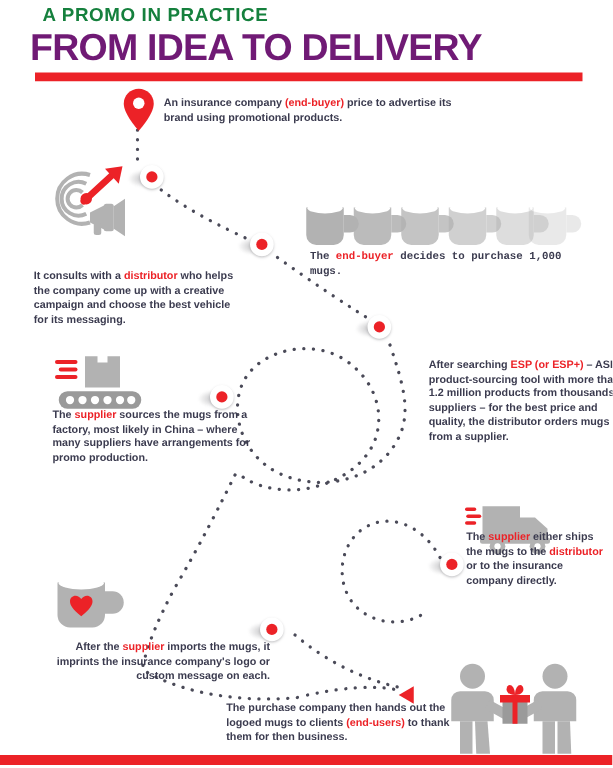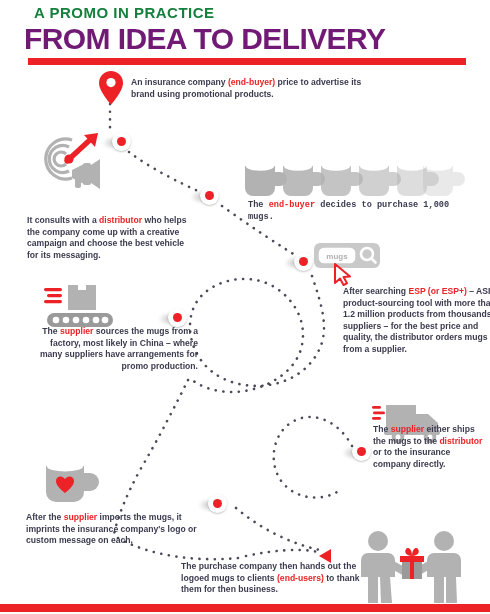--- a/index.html
+++ b/index.html
@@ -198,33 +198,20 @@
           <path d="M32,12 h5 a7,7 0 0 1 0,14 h-5 Z" fill="#b2b2b2"></path>
           <ellipse cx="17" cy="6.5" rx="14" ry="4.2" fill="#ffffff"></ellipse>
         </g>
       </g>
     </svg>
   </div>
   <div class="blurb" style="left:248px; top:200px; width:230px;font-family:Liberation Mono, monospace;">
     <span>The </span><span class="hl">end-buyer</span><span> decides to purchase 1,000 mugs.</span>
   </div>
 
-  <div class="icon-wrap" style="left:313px; top:242px;">
-    <svg width="72" height="44" viewBox="0 0 72 44">
-      <rect x="1" y="1" width="66" height="25" rx="6" fill="#c9c9c9"></rect>
-      <rect x="5" y="5" width="38" height="17" rx="6" fill="#ffffff" stroke="#c9c9c9" stroke-width="1.4"></rect>
-      <text x="24" y="17" font-family="Liberation Sans, sans-serif" font-size="8" font-weight="bold" fill="#b2b2b2" text-anchor="middle">mugs</text>
-      <g stroke="#ffffff" stroke-width="2.6" fill="none">
-        <circle cx="54" cy="12" r="6"></circle>
-        <path d="M58.5,16.5 L62.5,20.5" stroke-linecap="round"></path>
-      </g>
-
-      <path d="M22,22 L22,41 L27,36.5 L30.5,43 L34,41.3 L30.6,35 L37,34.5 Z" fill="#ffffff" stroke="#ec2227" stroke-width="2" stroke-linejoin="round"></path>
-    </svg>
-  </div>
   <div class="blurb" style="left:315px; top:286px; width:160px;margin-left:28px;">
     <span>After searching </span><span class="hl">ESP (or ESP+)</span><span> – ASI's product-sourcing tool with more than 1.2 million products from thousands of suppliers – for the best price and quality, the distributor orders mugs from a supplier.</span>
   </div>
 
   <div class="icon-wrap" style="left:44px; top:282px;">
     <svg width="76" height="48" viewBox="0 0 76 48">
       <g fill="#ec2227">
         <rect x="0" y="6" width="18" height="3.2" rx="1.6"></rect>
         <rect x="3" y="12" width="15" height="3.2" rx="1.6"></rect>
         <rect x="0" y="18" width="18" height="3.2" rx="1.6"></rect>
@@ -234,21 +221,21 @@
       <g fill="#ffffff">
         <circle cx="12" cy="38" r="3.3"></circle>
         <circle cx="22" cy="38" r="3.3"></circle>
         <circle cx="32" cy="38" r="3.3"></circle>
         <circle cx="42" cy="38" r="3.3"></circle>
         <circle cx="52" cy="38" r="3.3"></circle>
         <circle cx="61" cy="38" r="3.3"></circle>
       </g>
     </svg>
   </div>
-  <div class="blurb" style="left:30px; top:326px; width:168px;text-align:right;">
+  <div class="blurb" style="left:42px; top:326px; width:168px;">
     <span>The </span><span class="hl">supplier</span><span> sources the mugs from a factory, most likely in China – where many suppliers have arrangements for promo production.</span>
   </div>
 
   <div class="icon-wrap" style="left:372px; top:402px;">
     <svg width="78" height="44" viewBox="0 0 78 44">
       <g fill="#ec2227">
         <rect x="0" y="4" width="9" height="2.8" rx="1.4"></rect>
         <rect x="1" y="9.5" width="12" height="2.8" rx="1.4"></rect>
         <rect x="0" y="15" width="9" height="2.8" rx="1.4"></rect>
       </g>
@@ -268,21 +255,21 @@
   <div class="icon-wrap" style="left:44px; top:460px;">
     <svg width="58" height="48" viewBox="0 0 58 48">
       <path d="M2,6 h38 v26 a10,10 0 0 1 -10,10 h-18 a10,10 0 0 1 -10,-10 Z" fill="#b2b2b2"></path>
       <path d="M40,13 h6 a9,9 0 0 1 0,18 h-6 Z" fill="#b2b2b2"></path>
       <ellipse cx="21" cy="6.5" rx="18" ry="5" fill="#ffffff"></ellipse>
       <path d="M21,33 C14,27.5 12,24 12,21 C12,18.4 14,16.6 16.4,16.6
                C18.2,16.6 19.9,17.6 21,19.2 C22.1,17.6 23.8,16.6 25.6,16.6
                C28,16.6 30,18.4 30,21 C30,24 28,27.5 21,33 Z" fill="#ec2227"></path>
     </svg>
   </div>
-  <div class="blurb" style="left:26px; top:512px; width:190px;">
+  <div class="blurb" style="left:26px; top:512px; width:190px;text-align:right;">
     <span>After the </span><span class="hl">supplier</span><span> imports the mugs, it imprints the insurance company's logo or custom message on each.</span>
   </div>
 
   <div class="icon-wrap" style="left:356px; top:530px;">
     <svg width="110" height="76" viewBox="0 0 110 76">
 
       <g fill="#b2b2b2">
         <circle cx="22" cy="11" r="10"></circle>
         <path d="M12,23 h20 a7,7 0 0 1 7,7 v17 h-34 v-17 a7,7 0 0 1 7,-7 Z"></path>
         <path d="M12,47 h10 v26 h-10 Z"></path>

